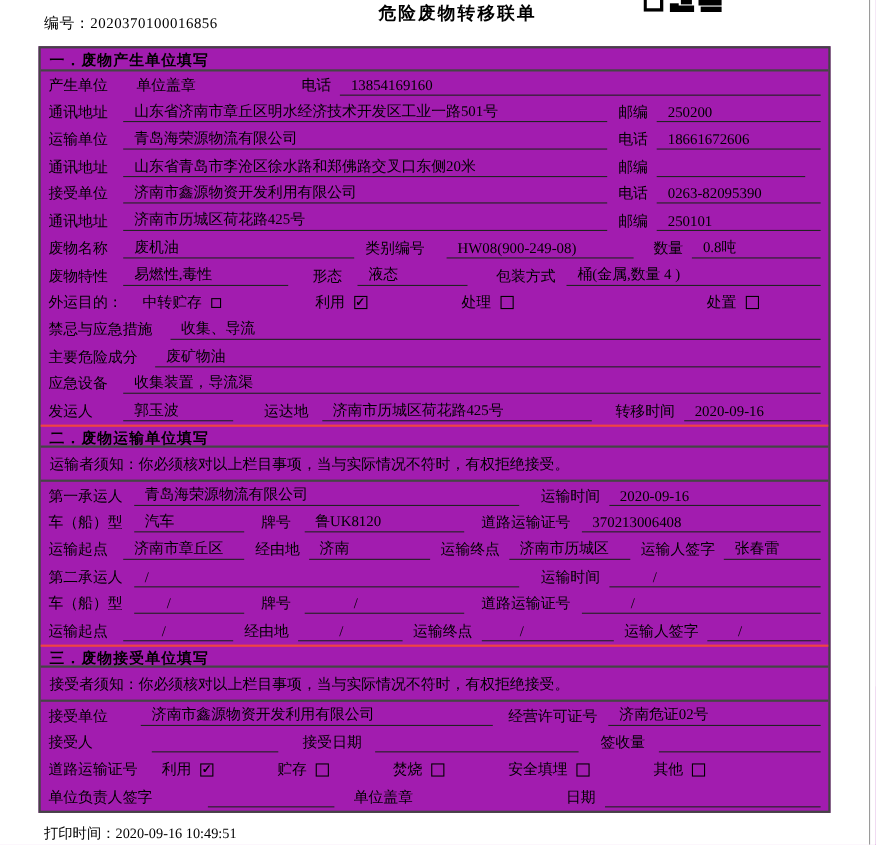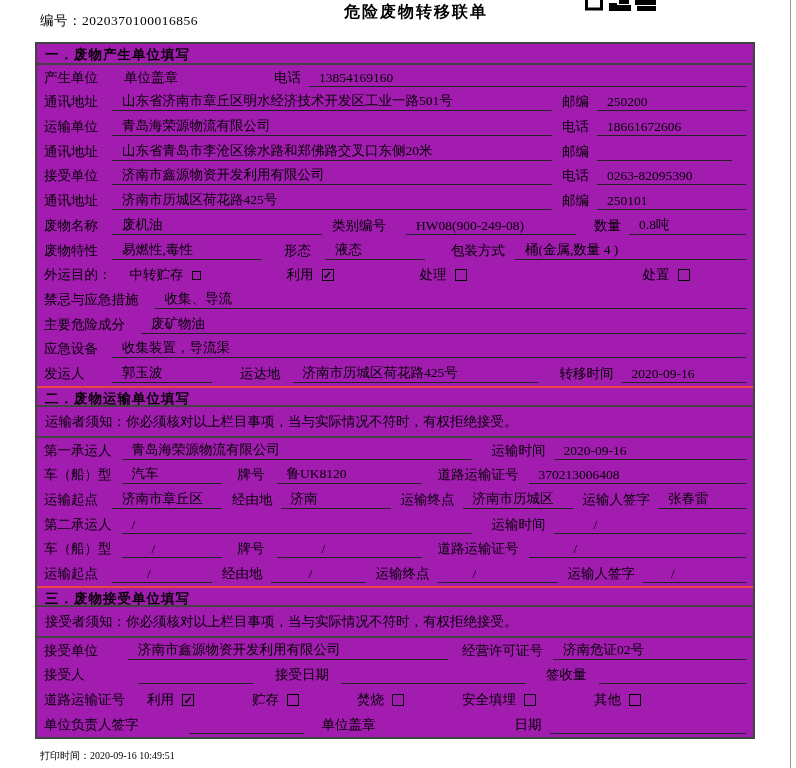--- a/index.html
+++ b/index.html
@@ -26,21 +26,21 @@
   .val.fill { flex:1 1 auto; }
   .midlbl { margin:0 8px 0 10px; flex:0 0 auto; }
   .sealspacer { width:140px; margin-left:12px; flex:0 0 auto; }
 
   
   .cb-item { display:flex; align-items:center; margin-right:86px; }
   .cb-item.tight { margin-right:58px; }
   .cb { display:inline-flex; align-items:center; justify-content:center; width:12px; height:12px; border:1px solid #000; margin-left:8px; font-size:11px; line-height:11px; }
   .cb .mk { font-size:11px; font-weight:bold; }
 
-  .print-time { position:absolute; left:40px; top:749px; font-size:10px; }
+  .print-time { position:absolute; left:40px; top:749px; font-size:13px; }
   .right-edge { position:absolute; left:790px; top:0; width:1px; height:768px; background:#9a9a9a; }
 </style>
 </head>
 <body>
 
 <div class="page">
 
   <div class="doc-header">
     <div class="serial">
       <span>编号：</span><span>2020370100016856</span>

